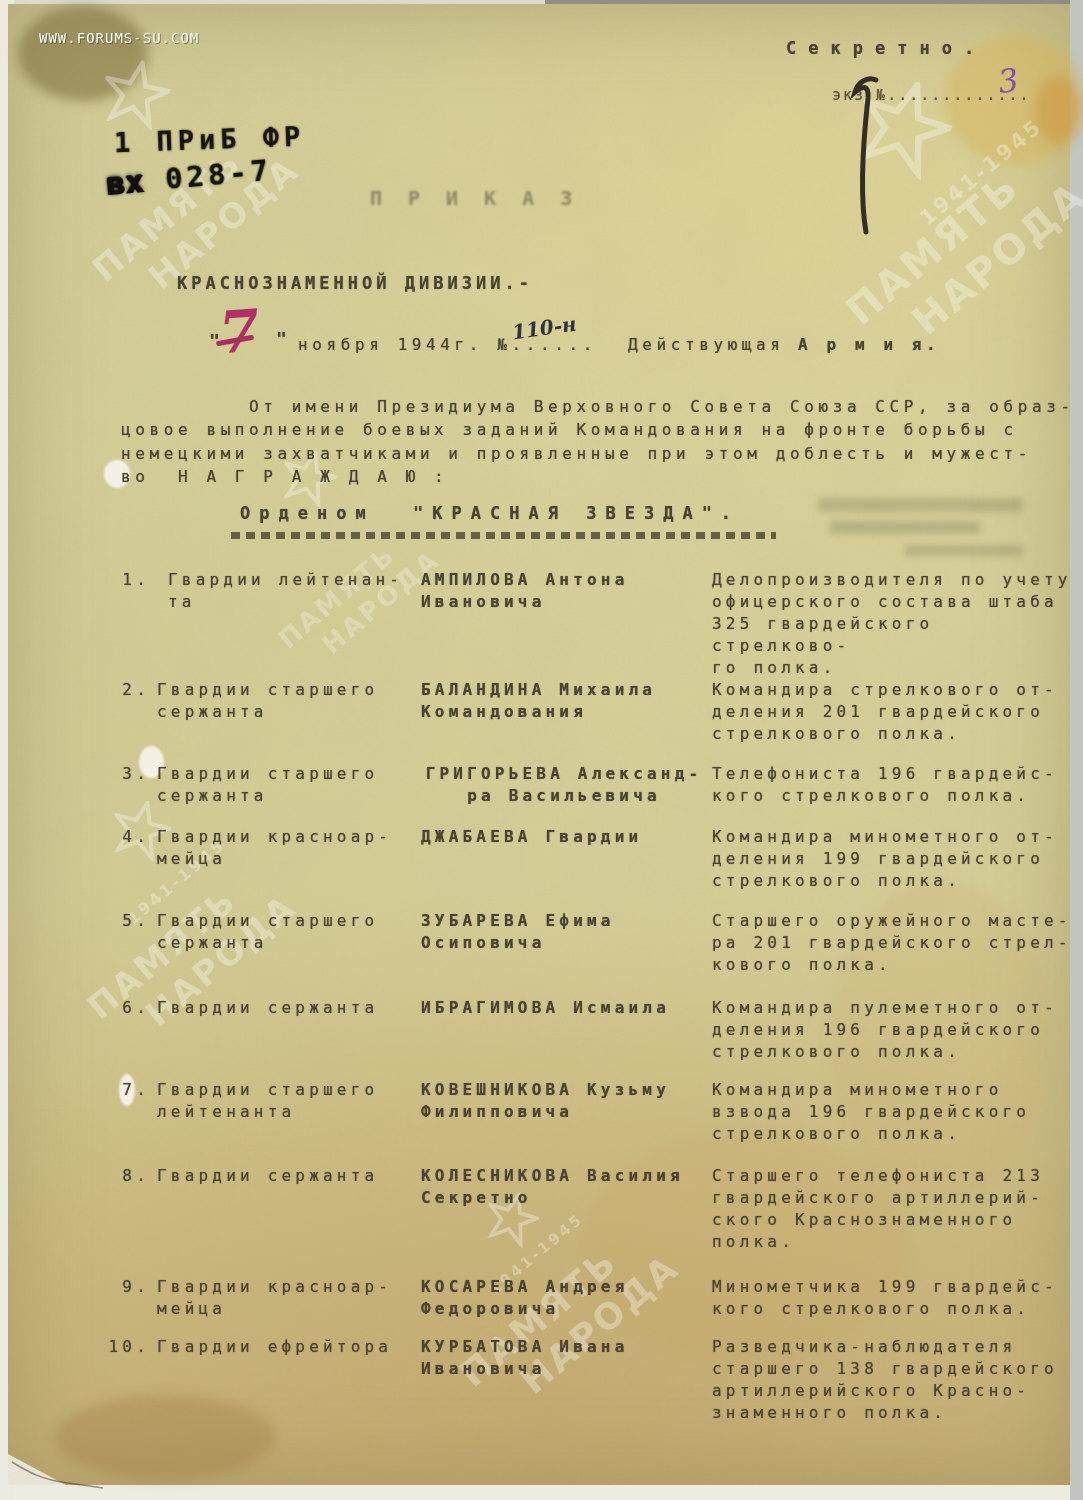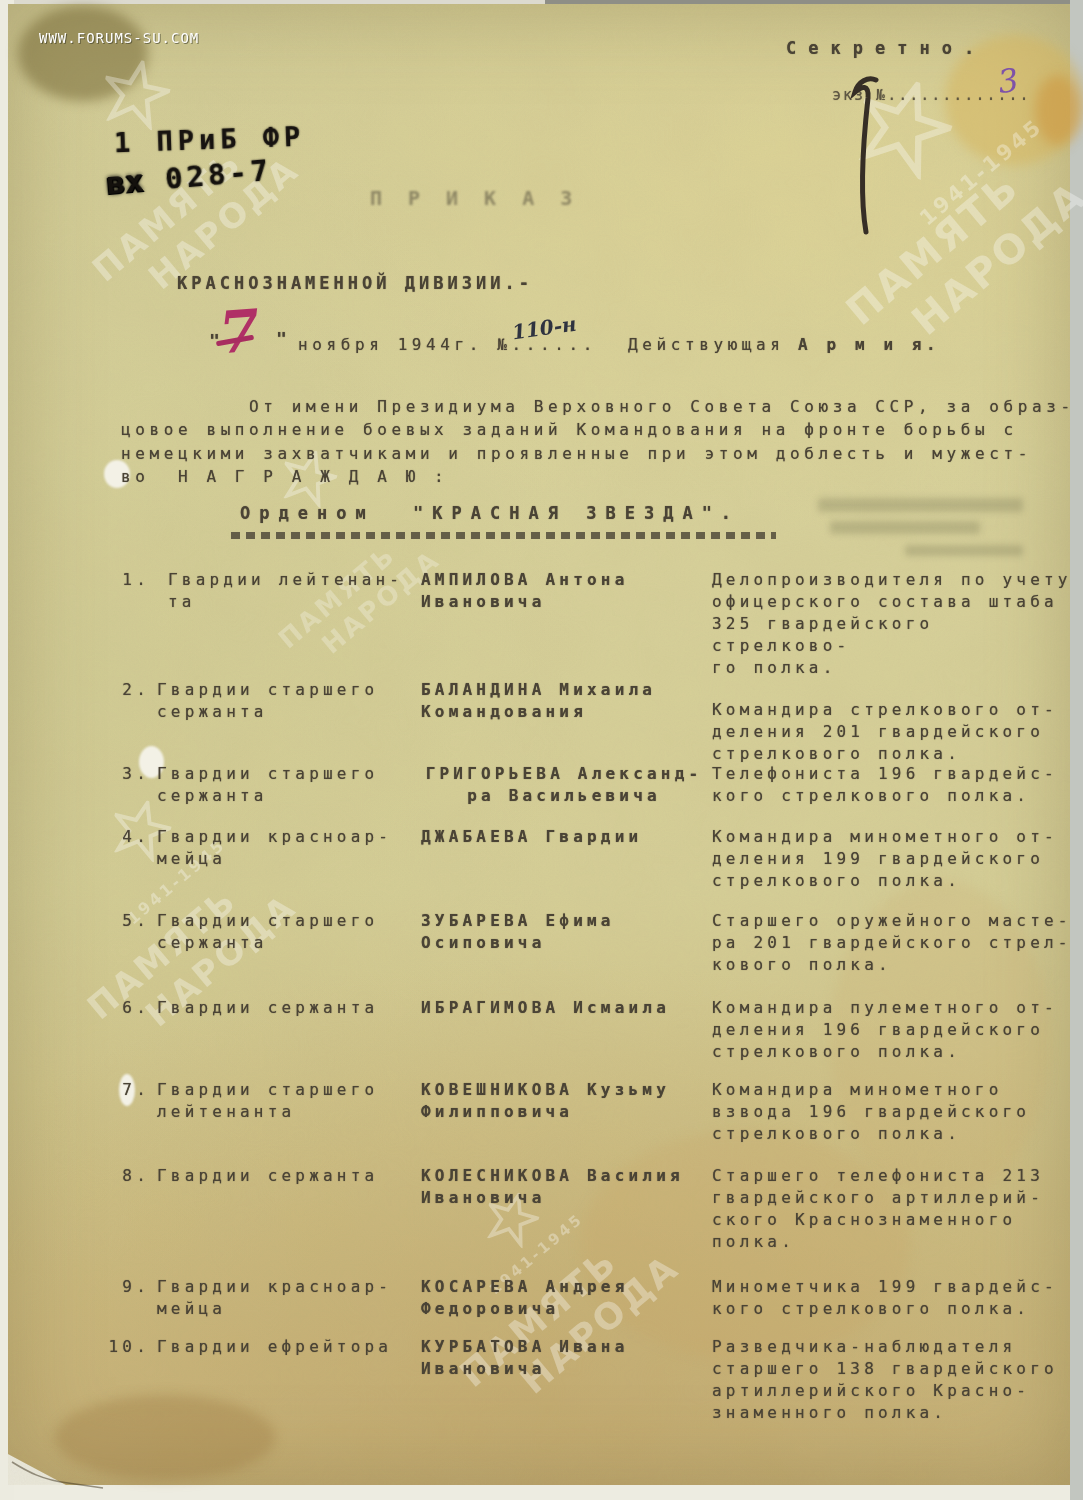--- a/index.html
+++ b/index.html
@@ -166,21 +166,21 @@
 офицерского состава штаба
 325 гвардейского стрелково-
 го полка.</span>
   </div>
   <div class="abs col tw" style="left:104px;top:679px;">
     <span class="abs entry-num" style="left:0;top:0;">2.</span>
     <span class="abs" style="left:53px;top:0;width:255px;">Гвардии старшего
 сержанта</span>
     <span class="abs" style="left:317px;top:0;width:286px;font-weight:bold;">БАЛАНДИНА Михаила
 Командования</span>
-    <span class="abs" style="left:608px;top:0;width:370px;margin-top:20px;">Командира стрелкового от-
+    <span class="abs" style="left:608px;top:0;width:370px;">Командира стрелкового от-
 деления 201 гвардейского
 стрелкового полка.</span>
   </div>
   <div class="abs col tw" style="left:104px;top:763px;">
     <span class="abs entry-num" style="left:0;top:0;">3.</span>
     <span class="abs" style="left:53px;top:0;width:255px;">Гвардии старшего
 сержанта</span>
     <span class="abs" style="left:317px;top:0;width:286px;font-weight:bold;text-align:center;">ГРИГОРЬЕВА Александ-
 ра Васильевича</span>
     <span class="abs" style="left:608px;top:0;width:370px;">Телефониста 196 гвардейс-
@@ -220,21 +220,21 @@
     <span class="abs" style="left:317px;top:0;width:286px;font-weight:bold;">КОВЕШНИКОВА Кузьму
 Филипповича</span>
     <span class="abs" style="left:608px;top:0;width:370px;">Командира минометного
 взвода 196 гвардейского
 стрелкового полка.</span>
   </div>
   <div class="abs col tw" style="left:104px;top:1165px;">
     <span class="abs entry-num" style="left:0;top:0;">8.</span>
     <span class="abs" style="left:53px;top:0;width:255px;">Гвардии сержанта</span>
     <span class="abs" style="left:317px;top:0;width:286px;font-weight:bold;">КОЛЕСНИКОВА Василия
-Ивановича</span>
+Секретно</span>
     <span class="abs" style="left:608px;top:0;width:370px;">Старшего телефониста 213
 гвардейского артиллерий-
 ского Краснознаменного
 полка.</span>
   </div>
   <div class="abs col tw" style="left:104px;top:1276px;">
     <span class="abs entry-num" style="left:0;top:0;">9.</span>
     <span class="abs" style="left:53px;top:0;width:255px;">Гвардии красноар-
 мейца</span>
     <span class="abs" style="left:317px;top:0;width:286px;font-weight:bold;">КОСАРЕВА Андрея

